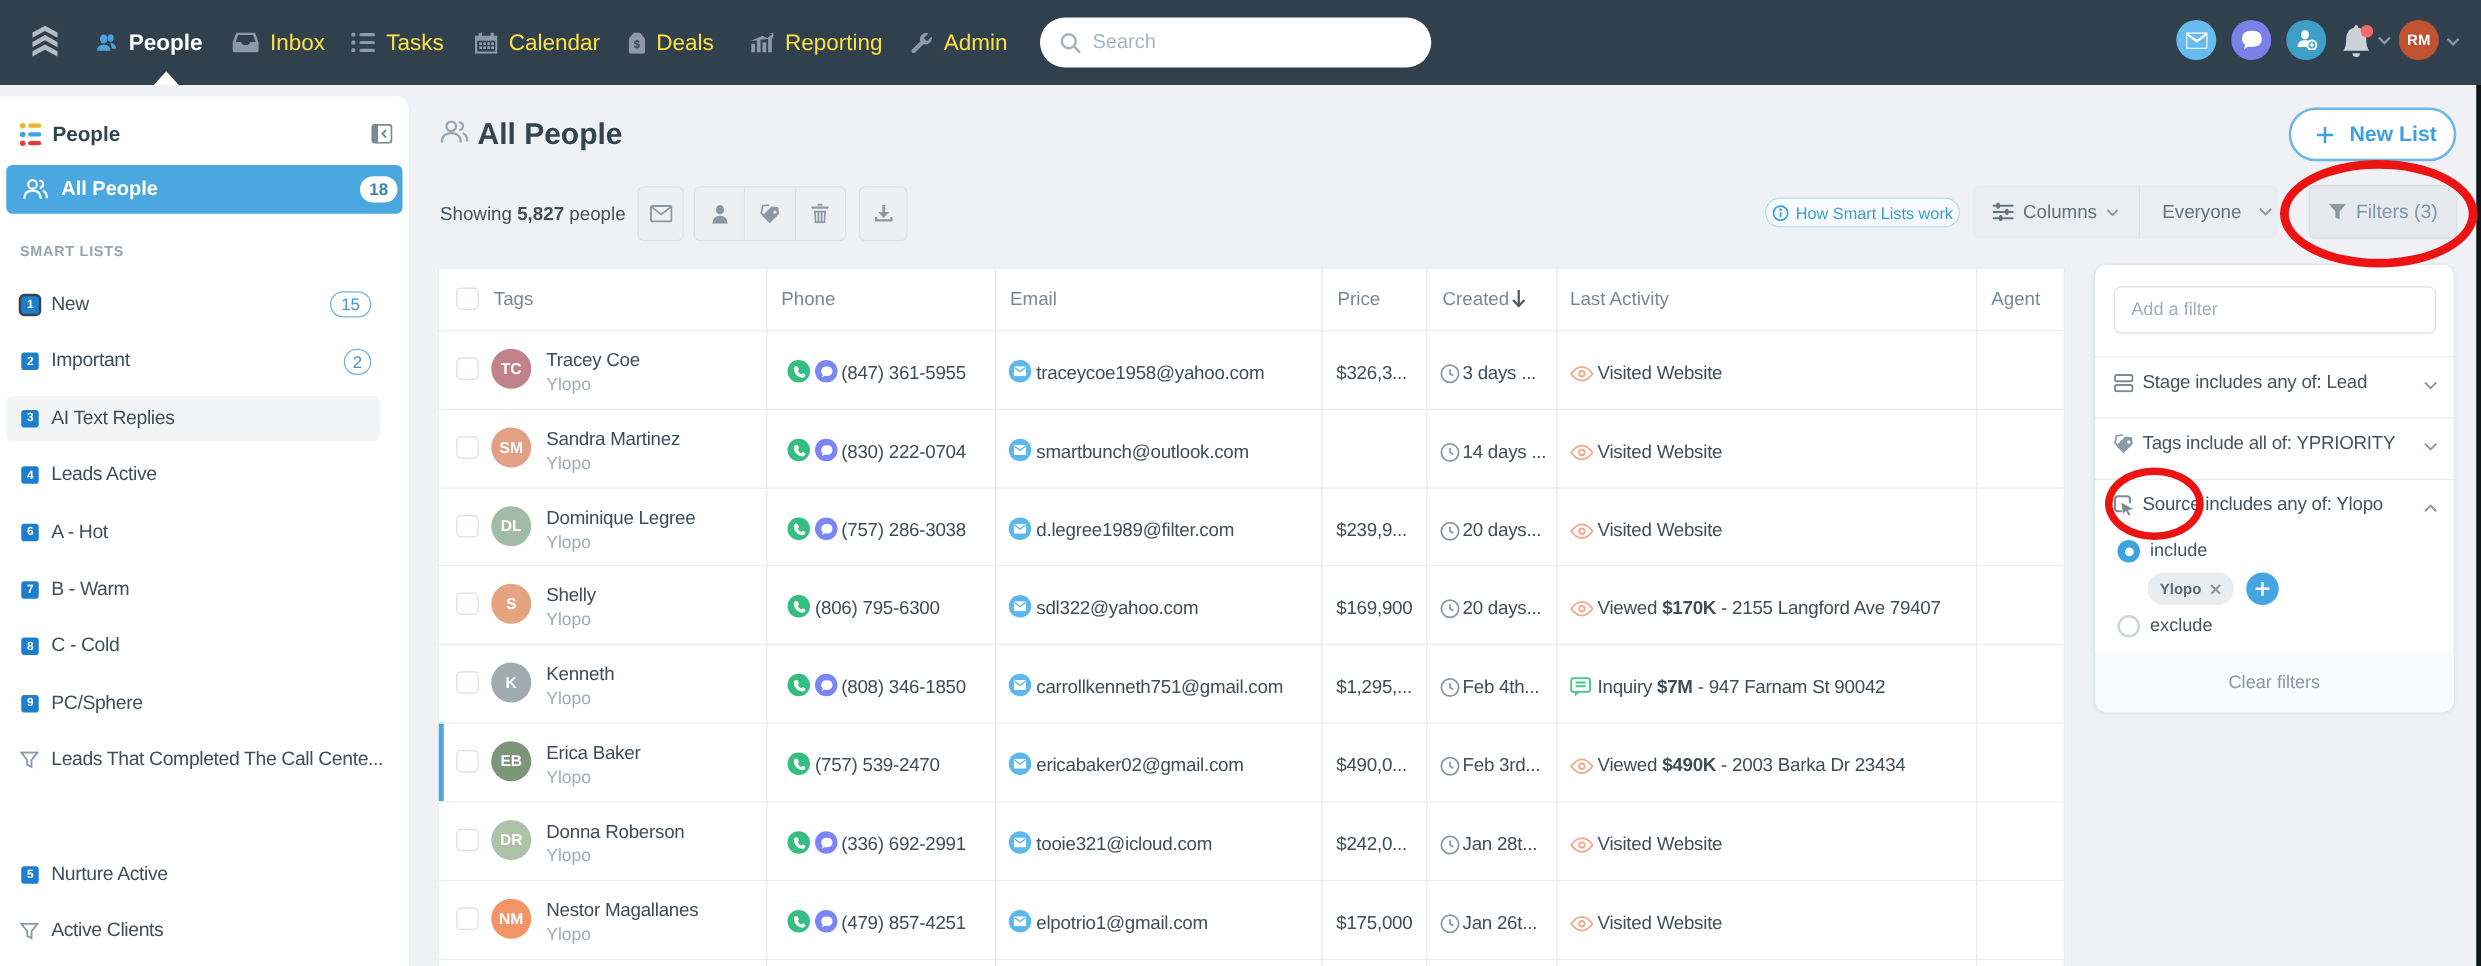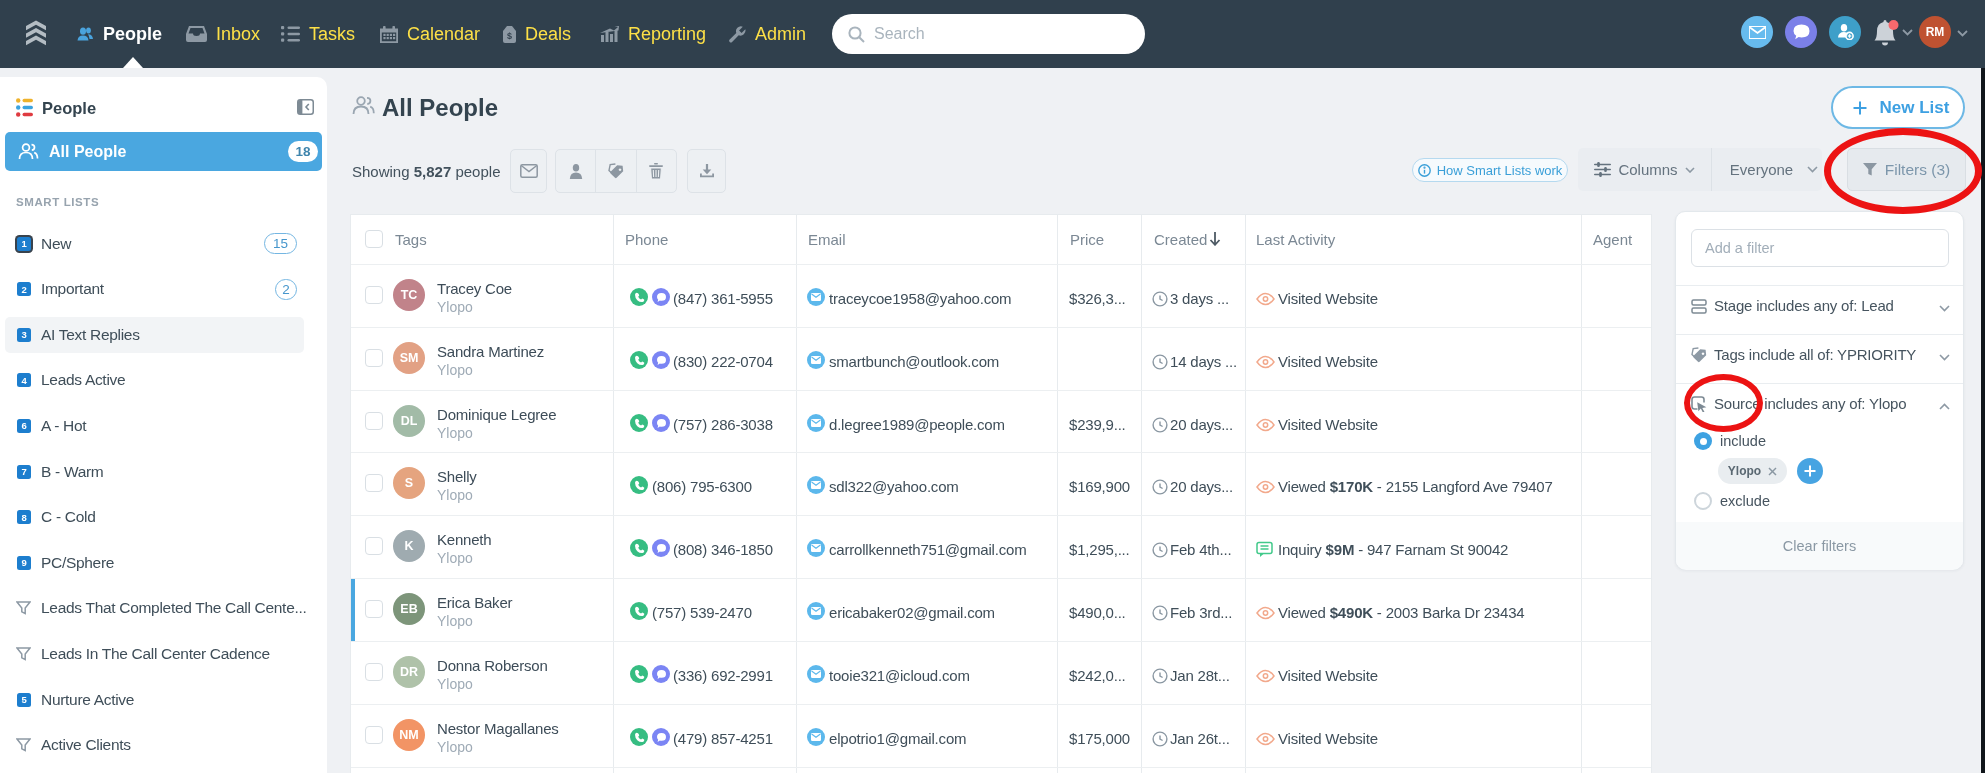--- a/index.html
+++ b/index.html
@@ -199,23 +199,20 @@
   <div class="cntpill" style="left:275px;top:201.6px;width:22px;height:21px">2</div>
   <div class="slitem" style="top:239.7px;width:299px;background:#f2f4f6;border-radius:5px"><span class="numbadge">3</span>AI Text Replies</div>
   <div class="slitem" style="top:285.3px"><span class="numbadge">4</span>Leads Active</div>
   <div class="slitem" style="top:330.9px"><span class="numbadge">6</span>A - Hot</div>
   <div class="slitem" style="top:376.5px"><span class="numbadge">7</span>B - Warm</div>
   <div class="slitem" style="top:422.1px"><span class="numbadge">8</span>C - Cold</div>
   <div class="slitem" style="top:467.7px"><span class="numbadge">9</span>PC/Sphere</div>
   <div class="slitem" style="top:513.3px"><svg class="fun" width="15" height="14" viewBox="0 0 15 14" fill="none" stroke="#8d99a4" stroke-width="1.5">
         <path d="M1 1 L14 1 L9.2 7 L9.2 12.5 L5.8 10.8 L5.8 7 Z"></path>
       </svg>Leads That Completed The Call Cente...</div>
-  <div class="slitem" style="top:558.9px"><svg class="fun" width="15" height="14" viewBox="0 0 15 14" fill="none" stroke="#8d99a4" stroke-width="1.5">
-        <path d="M1 1 L14 1 L9.2 7 L9.2 12.5 L5.8 10.8 L5.8 7 Z"></path>
-      </svg>Leads In The Call Center Cadence</div>
   <div class="slitem" style="top:604.5px"><span class="numbadge">5</span>Nurture Active</div>
   <div class="slitem" style="top:650.1px"><svg class="fun" width="15" height="14" viewBox="0 0 15 14" fill="none" stroke="#8d99a4" stroke-width="1.5">
         <path d="M1 1 L14 1 L9.2 7 L9.2 12.5 L5.8 10.8 L5.8 7 Z"></path>
       </svg>Active Clients</div>
 </div>
 
 <svg class="abs" style="left:352px;top:96px" width="23" height="19" viewBox="0 0 23 19" fill="none" stroke="#9aa6b1" stroke-width="1.8">
   <circle cx="9" cy="5" r="3.8"></circle>
     <path d="M1.5 18 Q1.5 10.5 9 10.5 Q16.5 10.5 16.5 18"></path>
     <path d="M15 1.8 Q18.4 1.8 18.4 4.8 Q18.4 7.8 15.3 8"></path>
@@ -400,21 +397,21 @@
           <path d="M6 1.2 Q10.9 1.2 10.9 5.4 Q10.9 9.6 6 9.6 Q5.1 9.6 4.2 9.4 L1.7 10.8 L2.4 8.5 Q1.1 7.2 1.1 5.4 Q1.1 1.2 6 1.2 Z"></path>
         </svg>
       </span>
     <div class="cell" style="left:322px">(757) 286-3038</div>
     <span class="icirc" style="left:456px;background:#5cb8ec">
         <svg width="10" height="8" viewBox="0 0 10 8">
           <rect width="10" height="8" rx="1.2" fill="#fff"></rect>
           <path d="M0.6 1 L5 4.3 L9.4 1" stroke="#5cb8ec" stroke-width="1.1" fill="none"></path>
         </svg>
       </span>
-    <div class="cell" style="left:478px">d.legree1989@people.com</div>
+    <div class="cell" style="left:478px">d.legree1989@filter.com</div>
     <div class="cell" style="left:718px">$239,9...</div>
     <svg class="abs" style="left:801px;top:27px" width="16" height="16" viewBox="0 0 16 16" fill="none" stroke="#8a97a2" stroke-width="1.4">
         <circle cx="8" cy="8" r="6.9"></circle>
         <path d="M8 4.4 L8 8 L10.6 9.5"></path>
       </svg>
     <div class="cell" style="left:819px">20 days...</div>
     <svg class="abs" style="left:905px;top:28px" width="19" height="14" viewBox="0 0 19 14" fill="none" stroke="#f2a98c" stroke-width="1.5">
         <path d="M1 7 Q5 1.5 9.5 1.5 Q14 1.5 18 7 Q14 12.5 9.5 12.5 Q5 12.5 1 7 Z"></path>
         <circle cx="9.5" cy="7" r="2.2"></circle>
       </svg>
@@ -480,21 +477,21 @@
         <circle cx="8" cy="8" r="6.9"></circle>
         <path d="M8 4.4 L8 8 L10.6 9.5"></path>
       </svg>
     <div class="cell" style="left:819px">Feb 4th...</div>
     <svg class="abs" style="left:905px;top:26px" width="17" height="17" viewBox="0 0 17 17" fill="none" stroke="#41c98a" stroke-width="1.5">
         <rect x="1" y="1.5" width="15" height="11" rx="2"></rect>
         <path d="M4 12.5 L4 16 L8 12.5" fill="#41c98a" stroke="none"></path>
         <line x1="4.5" y1="5" x2="12.5" y2="5"></line>
         <line x1="4.5" y1="8" x2="12.5" y2="8"></line>
       </svg>
-    <div class="cell" style="left:927px">Inquiry <b>$9M</b> - 947 Farnam St 90042</div>
+    <div class="cell" style="left:927px">Inquiry <b>$7M</b> - 947 Farnam St 90042</div>
   </div>
 
   <div class="row" style="top:363px">
     <div style="position:absolute;left:0;top:0;width:4px;height:63px;background:#4aa7e0"></div>
     <div class="cbox"></div>
       <div class="avatar" style="background:#7d957a">EB</div>
     <div class="nm">Erica Baker</div>
       <div class="sub">Ylopo</div>
     <span class="icirc" style="left:279px;background:#36bd82">
         <svg width="11" height="11" viewBox="0 0 12 12" fill="#fff">

